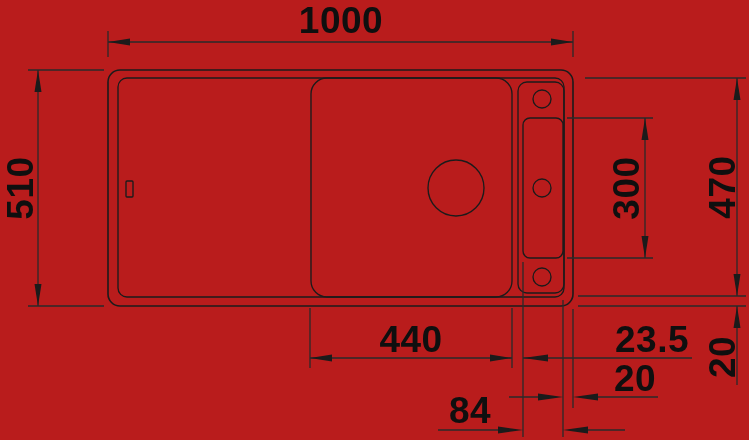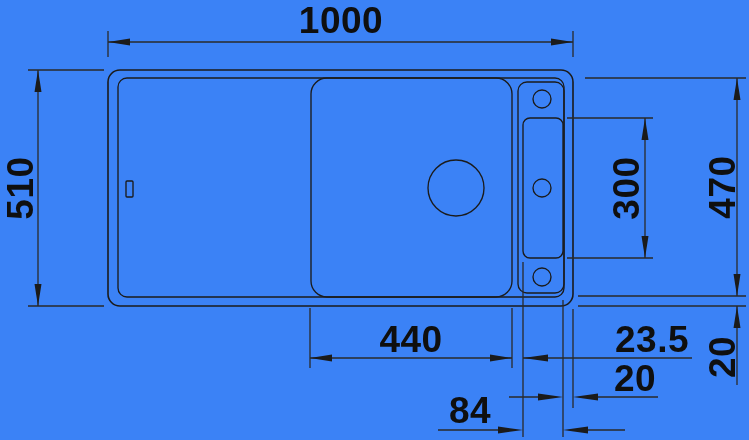--- a/index.html
+++ b/index.html
@@ -1,16 +1,16 @@
 <!DOCTYPE html>
 <html><head>
 <meta charset="utf-8">
 <style>
   html,body{margin:0;padding:0;background:#ffffff;}
-  .stage{position:relative;width:749px;height:440px;background:#3b82f6;overflow:hidden;
+  .stage{position:relative;width:749px;height:440px;background:#b91c1c;overflow:hidden;
          font-family:"Liberation Sans", sans-serif;}
   svg text{font-family:"Liberation Sans", sans-serif;font-weight:bold;font-size:37px;
            fill:#0f0f0f;letter-spacing:0.5px;}
   .outline{fill:none;stroke:#1b1b1b;stroke-width:1.6;}
   .thin{fill:none;stroke:#1b1b1b;stroke-width:1.35;}
   .dimline{fill:none;stroke:#2a2a2a;stroke-width:1.3;}
   .arrow{fill:#1b1b1b;stroke:none;}
 </style>
 </head>
 <body>

